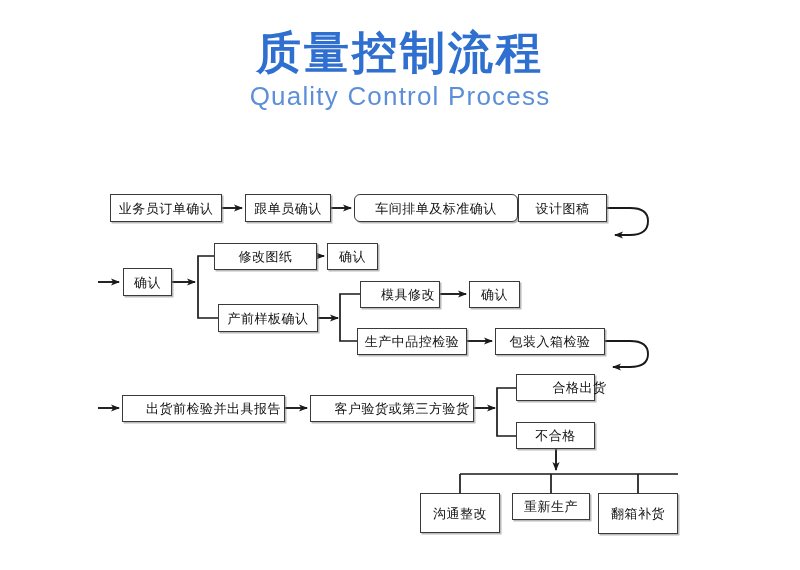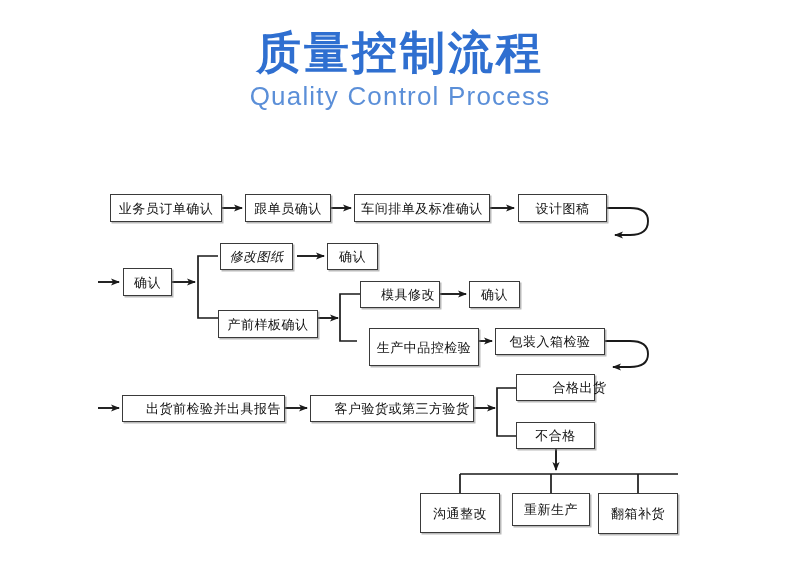--- a/index.html
+++ b/index.html
@@ -122,46 +122,46 @@
       <path d="M460,474 L678,474 M460,474 L460,493 M551,474 L551,493 M638,474 L638,493" stroke-width="1.7"></path>
     </g>
   </svg>
 
   <div class="node" style="left:110px; top:194px; width:112px; height:28px;text-align:right;">
     <span>业务员订单确认</span>
   </div>
   <div class="node" style="left:245px; top:194px; width:86px; height:28px;">
     <span>跟单员确认</span>
   </div>
-  <div class="node" style="left:354px; top:194px; width:136px; height:28px;">
+  <div class="node" style="left:354px; top:194px; width:164px; height:28px;border-radius:6px;">
     <span>车间排单及标准确认</span>
   </div>
   <div class="node" style="left:518px; top:194px; width:89px; height:28px;">
     <span>设计图稿</span>
   </div>
 
   <div class="node" style="left:123px; top:268px; width:49px; height:28px;">
     <span>确认</span>
   </div>
-  <div class="node" style="left:220px; top:243px; width:73px; height:27px;font-style:italic;">
+  <div class="node" style="left:214px; top:243px; width:103px; height:27px;">
     <span>修改图纸</span>
   </div>
   <div class="node" style="left:327px; top:243px; width:51px; height:27px;">
     <span>确认</span>
   </div>
-  <div class="node" style="left:218px; top:304px; width:100px; height:28px;margin-top:6px;">
+  <div class="node" style="left:218px; top:304px; width:100px; height:28px;">
     <span>产前样板确认</span>
   </div>
   <div class="node" style="left:360px; top:281px; width:80px; height:27px;padding-left:16px;">
     <span>模具修改</span>
   </div>
   <div class="node" style="left:469px; top:281px; width:51px; height:27px;">
     <span>确认</span>
   </div>
-  <div class="node" style="left:357px; top:328px; width:110px; height:38px;margin-left:12px;">
+  <div class="node" style="left:357px; top:328px; width:110px; height:27px;">
     <span>生产中品控检验</span>
   </div>
   <div class="node" style="left:495px; top:328px; width:110px; height:27px;">
     <span>包装入箱检验</span>
   </div>
 
   <div class="node" style="left:122px; top:395px; width:163px; height:27px;padding-left:20px;">
     <span>出货前检验并出具报告</span>
   </div>
   <div class="node" style="left:310px; top:395px; width:164px; height:27px;padding-left:20px;">
@@ -170,20 +170,20 @@
   <div class="node" style="left:516px; top:374px; width:79px; height:27px;padding-left:48px;">
     <span>合格出货</span>
   </div>
   <div class="node" style="left:516px; top:422px; width:79px; height:27px;">
     <span>不合格</span>
   </div>
 
   <div class="node" style="left:420px; top:493px; width:80px; height:40px;">
     <span>沟通整改</span>
   </div>
-  <div class="node" style="left:512px; top:493px; width:78px; height:33px;">
+  <div class="node" style="left:512px; top:493px; width:78px; height:27px;">
     <span>重新生产</span>
   </div>
   <div class="node" style="left:598px; top:493px; width:80px; height:41px;">
     <span>翻箱补货</span>
   </div>
 
 </div>
 
 </body></html>

